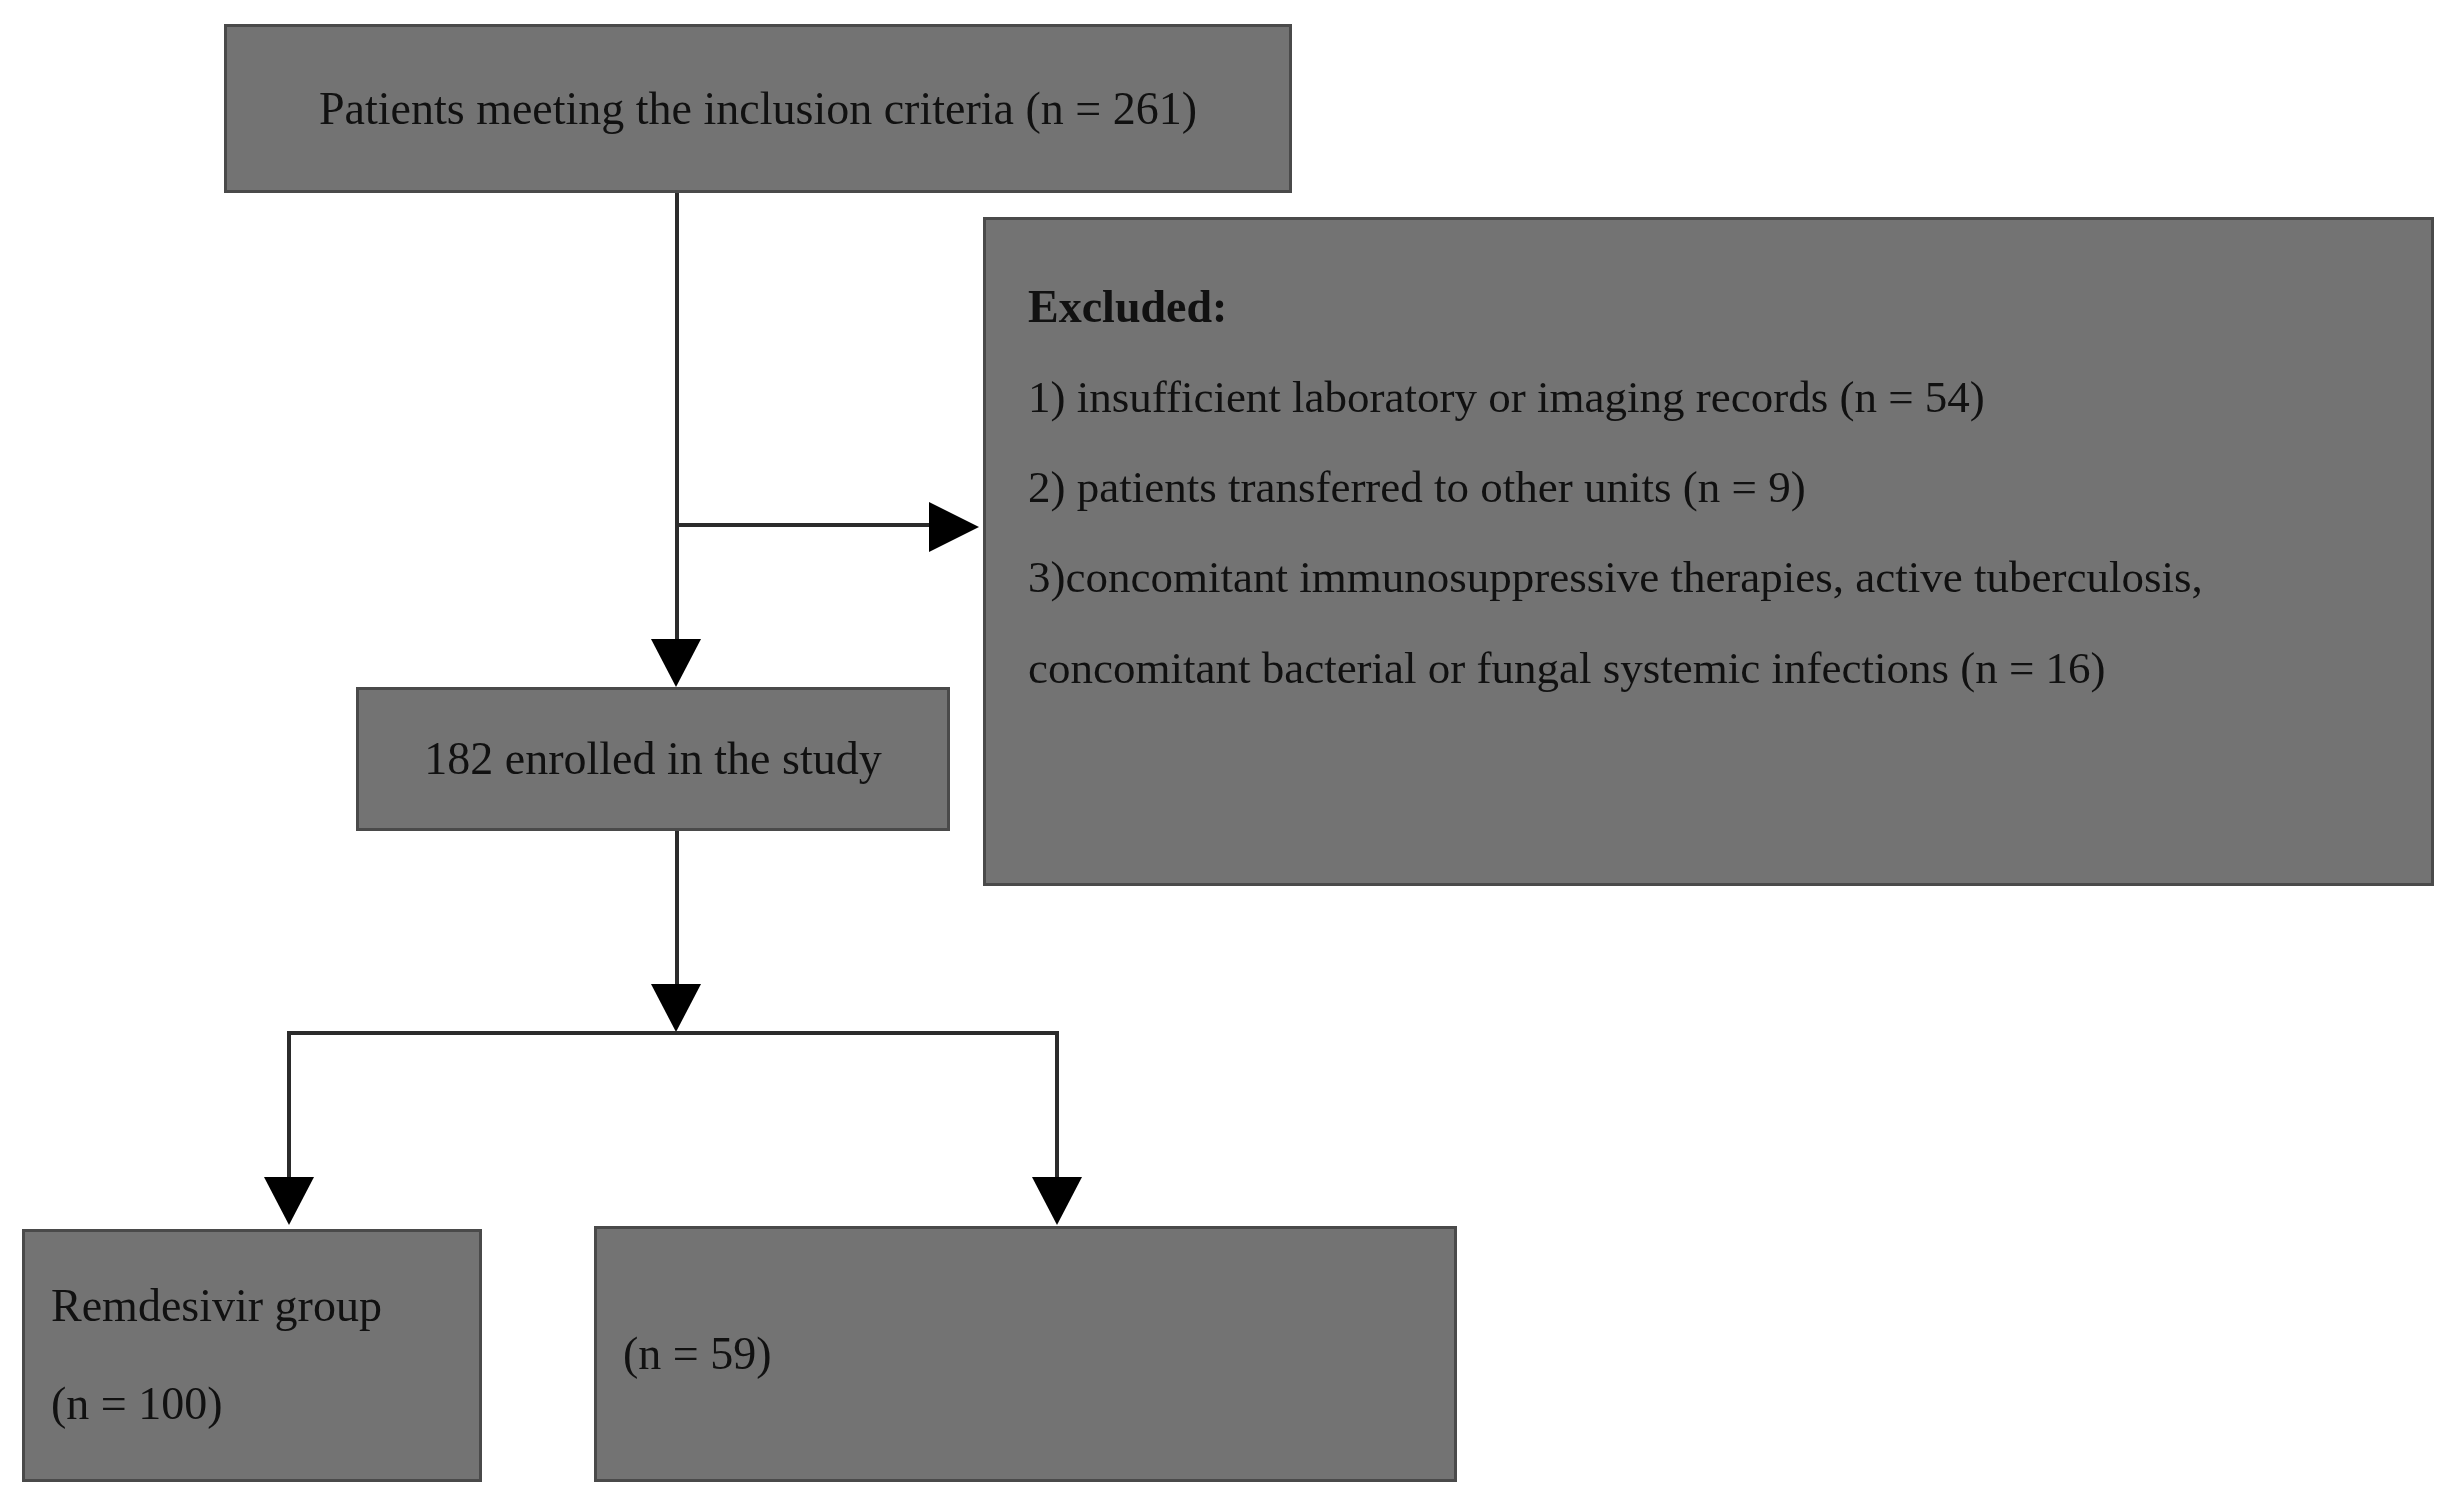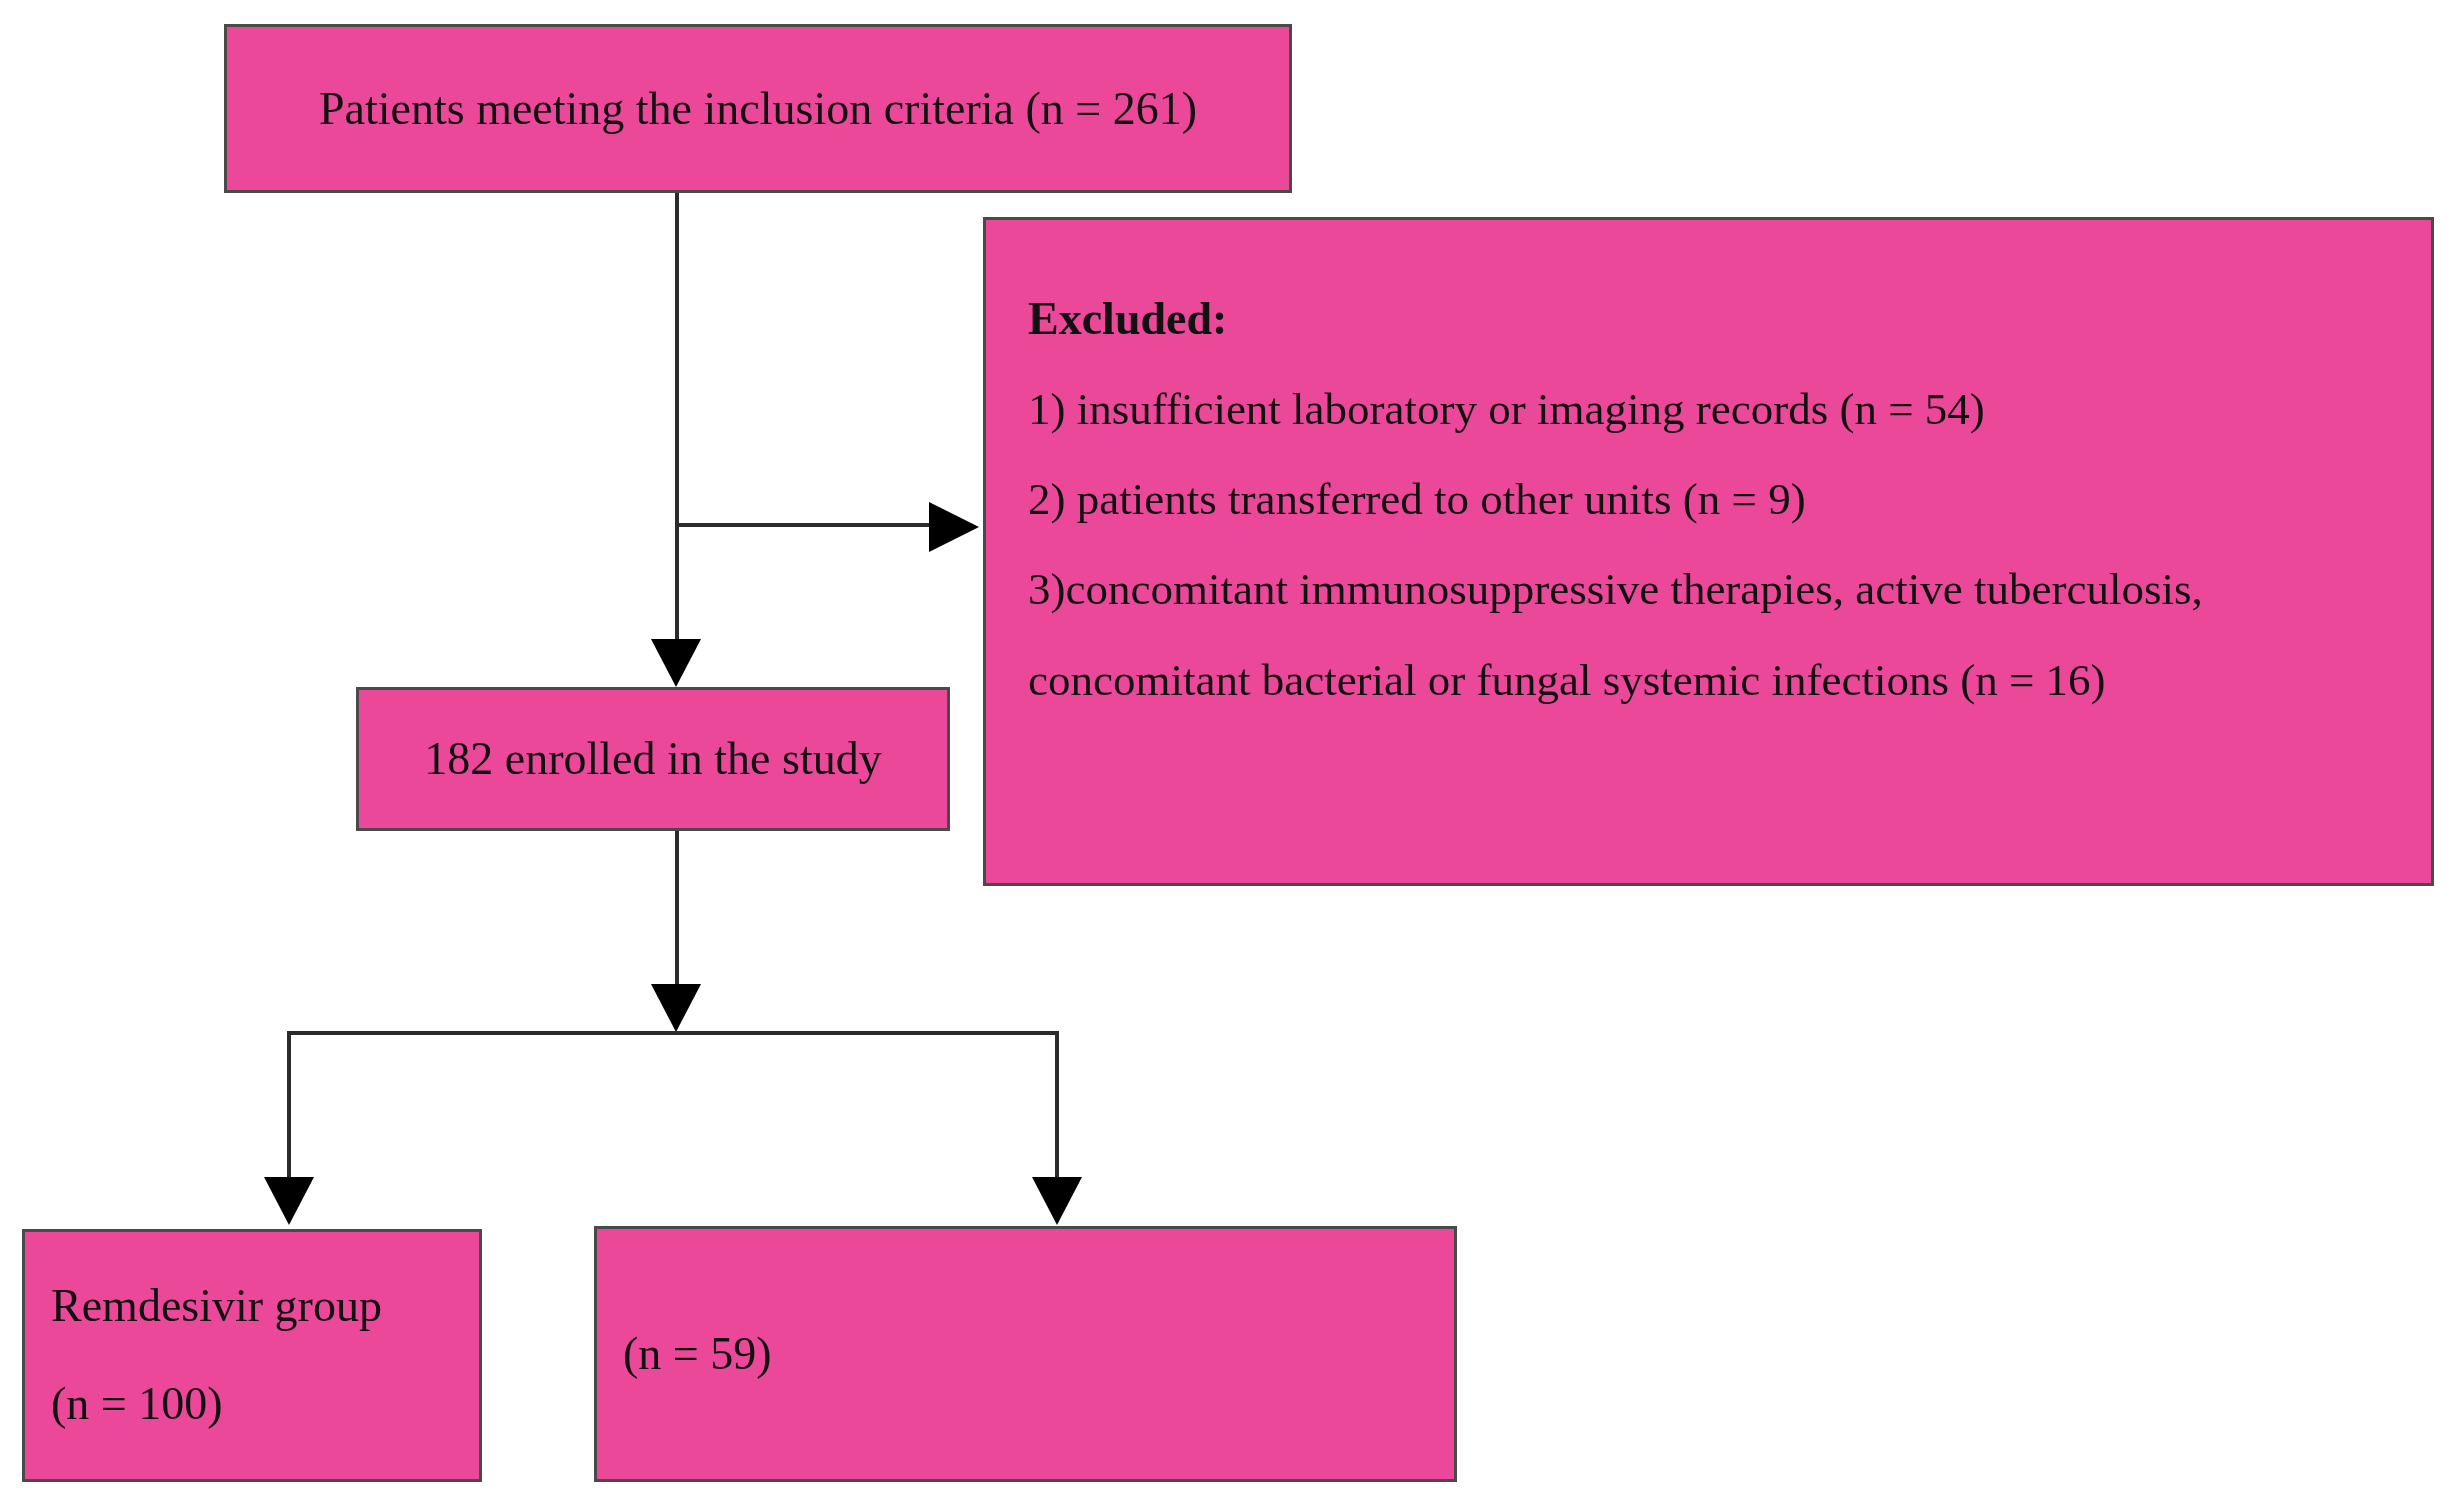--- a/index.html
+++ b/index.html
@@ -13,21 +13,21 @@
     height: 1508px;
     background: #ffffff;
     overflow: hidden;
     font-family: "Liberation Serif", "DejaVu Serif", serif;
     color: #111111;
   }
   .node {
     position: absolute;
     box-sizing: border-box;
     border: 3px solid #4a4a4a;
-    background: #ec4899;
+    background: #737373;
   }
   .node-inner {
     position: absolute;
     left: 0; right: 0;
     top: 50%;
     transform: translateY(-50%);
     padding: 0 30px;
     box-sizing: border-box;
   }
   .ctext {
@@ -41,21 +41,21 @@
   #node-inclusion {
     left: 224px; top: 24px; width: 1068px; height: 169px;
   }
 
   
   #node-excluded {
     left: 983px; top: 217px; width: 1451px; height: 669px;
     border-width: 3px;
   }
   #node-excluded .node-inner {
-    top: 16px;
+    top: 4px;
     transform: none;
     padding: 56px 20px 0 42px;
   }
   .excl-head {
     font-weight: bold;
     font-size: 46px;
     margin-bottom: 38px;
   }
   .excl-item {
     font-size: 45px;

